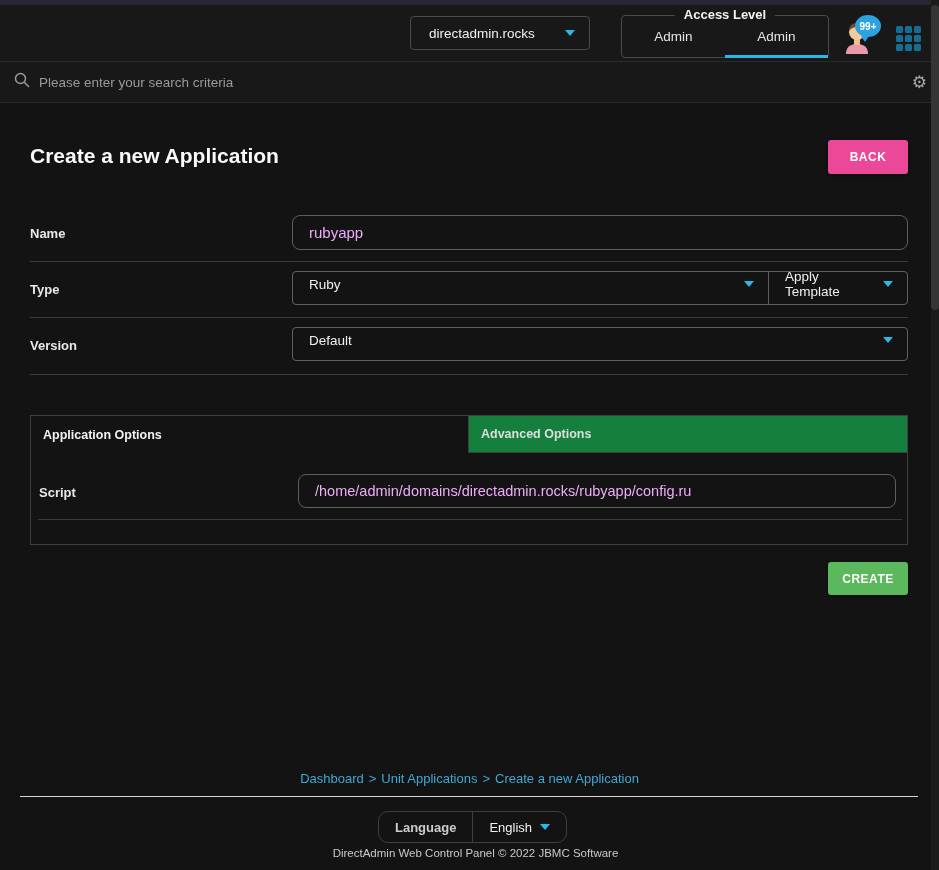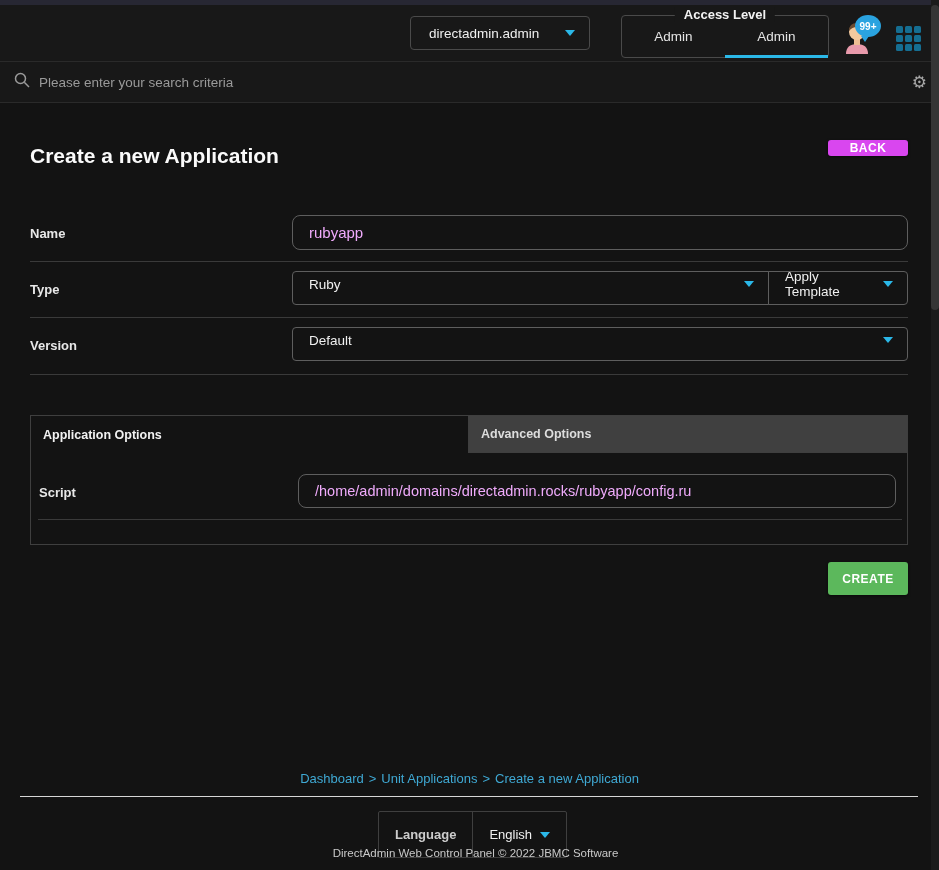--- a/index.html
+++ b/index.html
@@ -63,21 +63,21 @@
   }
   .searchbar input::placeholder { color:#9a9a9a; opacity:1; }
   .searchbar .gear { margin-right:12px; font-size:17px; color:#a8a8a8; cursor:pointer; line-height:1; }
   
   .page-title { position:absolute; left:30px; top:144px; font-size:21px; font-weight:600; color:#fafafa; }
   .btn {
     position:absolute; border:none; border-radius:3px; color:#fff; font-weight:bold;
     font-size:12px; letter-spacing:.5px; cursor:pointer; font-family:inherit;
     box-shadow:0 1px 3px rgba(0,0,0,.55);
   }
-  .btn-back  { left:828px; top:140px; width:80px; height:16px; background:#d946ef; }
+  .btn-back  { left:828px; top:140px; width:80px; height:34px; background:#ec4899; }
   .btn-create{ left:828px; top:562px; width:80px; height:33px; background:#5cb85c; }
   .field-label { position:absolute; left:30px; font-size:13px; font-weight:600; color:#e8e8e8; }
   .divider { position:absolute; left:30px; width:878px; height:1px; background:#3a3a3a; }
   .text-input {
     position:absolute; background:transparent; border:1px solid #5e5e5e; border-radius:8px;
     color:#f0abfc; font-size:15px; padding:8px 16px; outline:none; font-family:inherit;
   }
   .selectbox {
     position:absolute; border:1px solid #5e5e5e; display:flex; align-items:center;
     justify-content:space-between; padding:0 14px 8px 16px; cursor:pointer;
@@ -89,55 +89,55 @@
   
   .tab {
     position:absolute; top:415px; height:38px; display:flex; align-items:center;
     padding-left:12px; font-size:12.5px; font-weight:bold; cursor:pointer;
   }
   .tab-active {
     left:30px; width:439px; background:#131313; color:#f2f2f2;
     border:1px solid #3f3f3f; border-bottom:none;
   }
   .tab-inactive {
-    left:469px; width:439px; background:#404040; color:#dddddd;
+    left:469px; width:439px; background:#15803d; color:#dddddd;
     border:1px solid #3f3f3f; border-left:none;
   }
   .panel-body {
     position:absolute; left:30px; top:453px; width:878px; height:92px;
     border:1px solid #3f3f3f; border-top:none; background:#131313;
   }
   .panel-divider { position:absolute; left:7px; top:66px; width:864px; height:1px; background:#3a3a3a; }
   
   .breadcrumb { position:absolute; left:0; top:771px; width:939px; text-align:center; font-size:13px; color:#3fa9d4; }
   .breadcrumb a { color:#3fa9d4; text-decoration:none; cursor:pointer; }
   .breadcrumb .sep { color:#3fa9d4; margin:0 5px; }
   .footer-rule { position:absolute; left:20px; top:796px; width:898px; height:1px; background:#d6d6d6; }
   .langbox {
-    position:absolute; left:378px; top:811px; height:47px; display:flex;
-    border:1px solid #3f3f3f; border-radius:2px;
+    position:absolute; left:378px; top:811px; height:32px; display:flex;
+    border:1px solid #3f3f3f; border-radius:10px;
   }
   .langbox .cell { display:flex; align-items:center; justify-content:center; padding:0 16px; font-size:13px; }
   .langbox .lab { font-weight:bold; color:#cccccc; border-right:1px solid #3f3f3f; }
   .langbox .valcell { color:#f0f0f0; cursor:pointer; gap:8px; }
   .copyright { position:absolute; left:0; top:847px; width:939px; text-align:center; font-size:11.5px; color:#c9c9c9;padding-left:12px; }
   
   .scroll-track { position:absolute; right:0; top:0; width:8px; height:870px; background:#1b1b1b; }
   .scroll-thumb { position:absolute; right:0; top:5px; width:8px; height:305px; background:#353535; border-radius:4px; cursor:pointer; }
 </style>
 </head>
 <body>
 
 <div id="app">
 
   <div class="topstrip"></div>
 
   <div class="header">
     <div class="domain-select">
-      <span class="txt">directadmin.admin</span>
+      <span class="txt">directadmin.rocks</span>
       <span class="caret"></span>
     </div>
     <div class="access">
       <span class="legend">Access Level</span>
       <span class="opt admin">Admin</span>
       <span class="opt user">Admin</span>
       <span class="underline"></span>
     </div>
     <div class="avatar">
       <svg width="34" height="34" viewBox="0 0 34 34">

